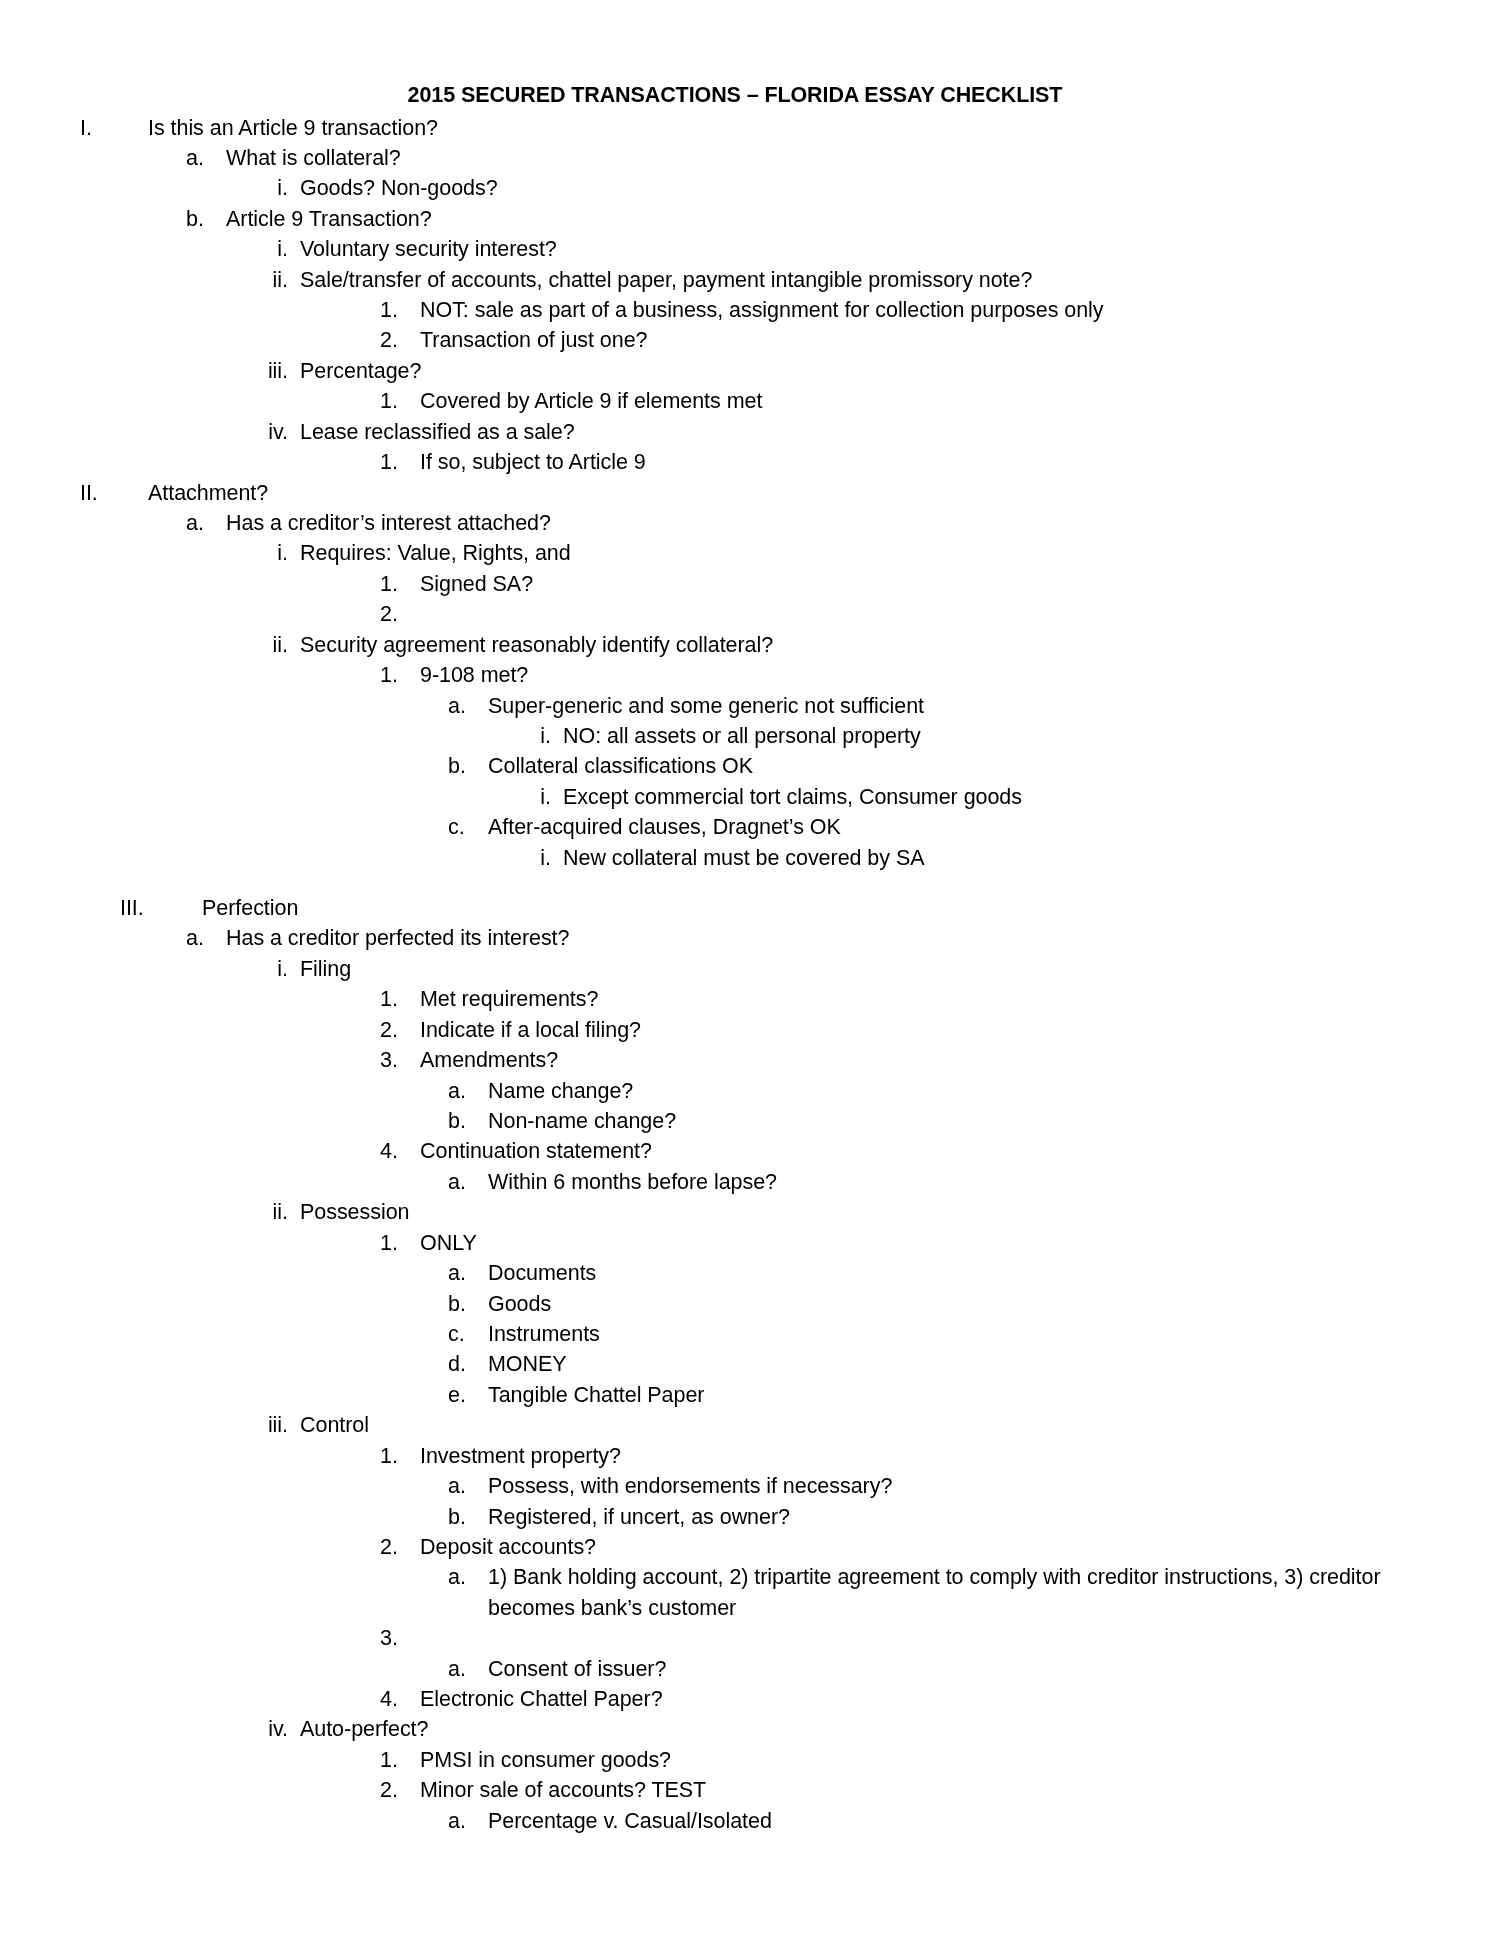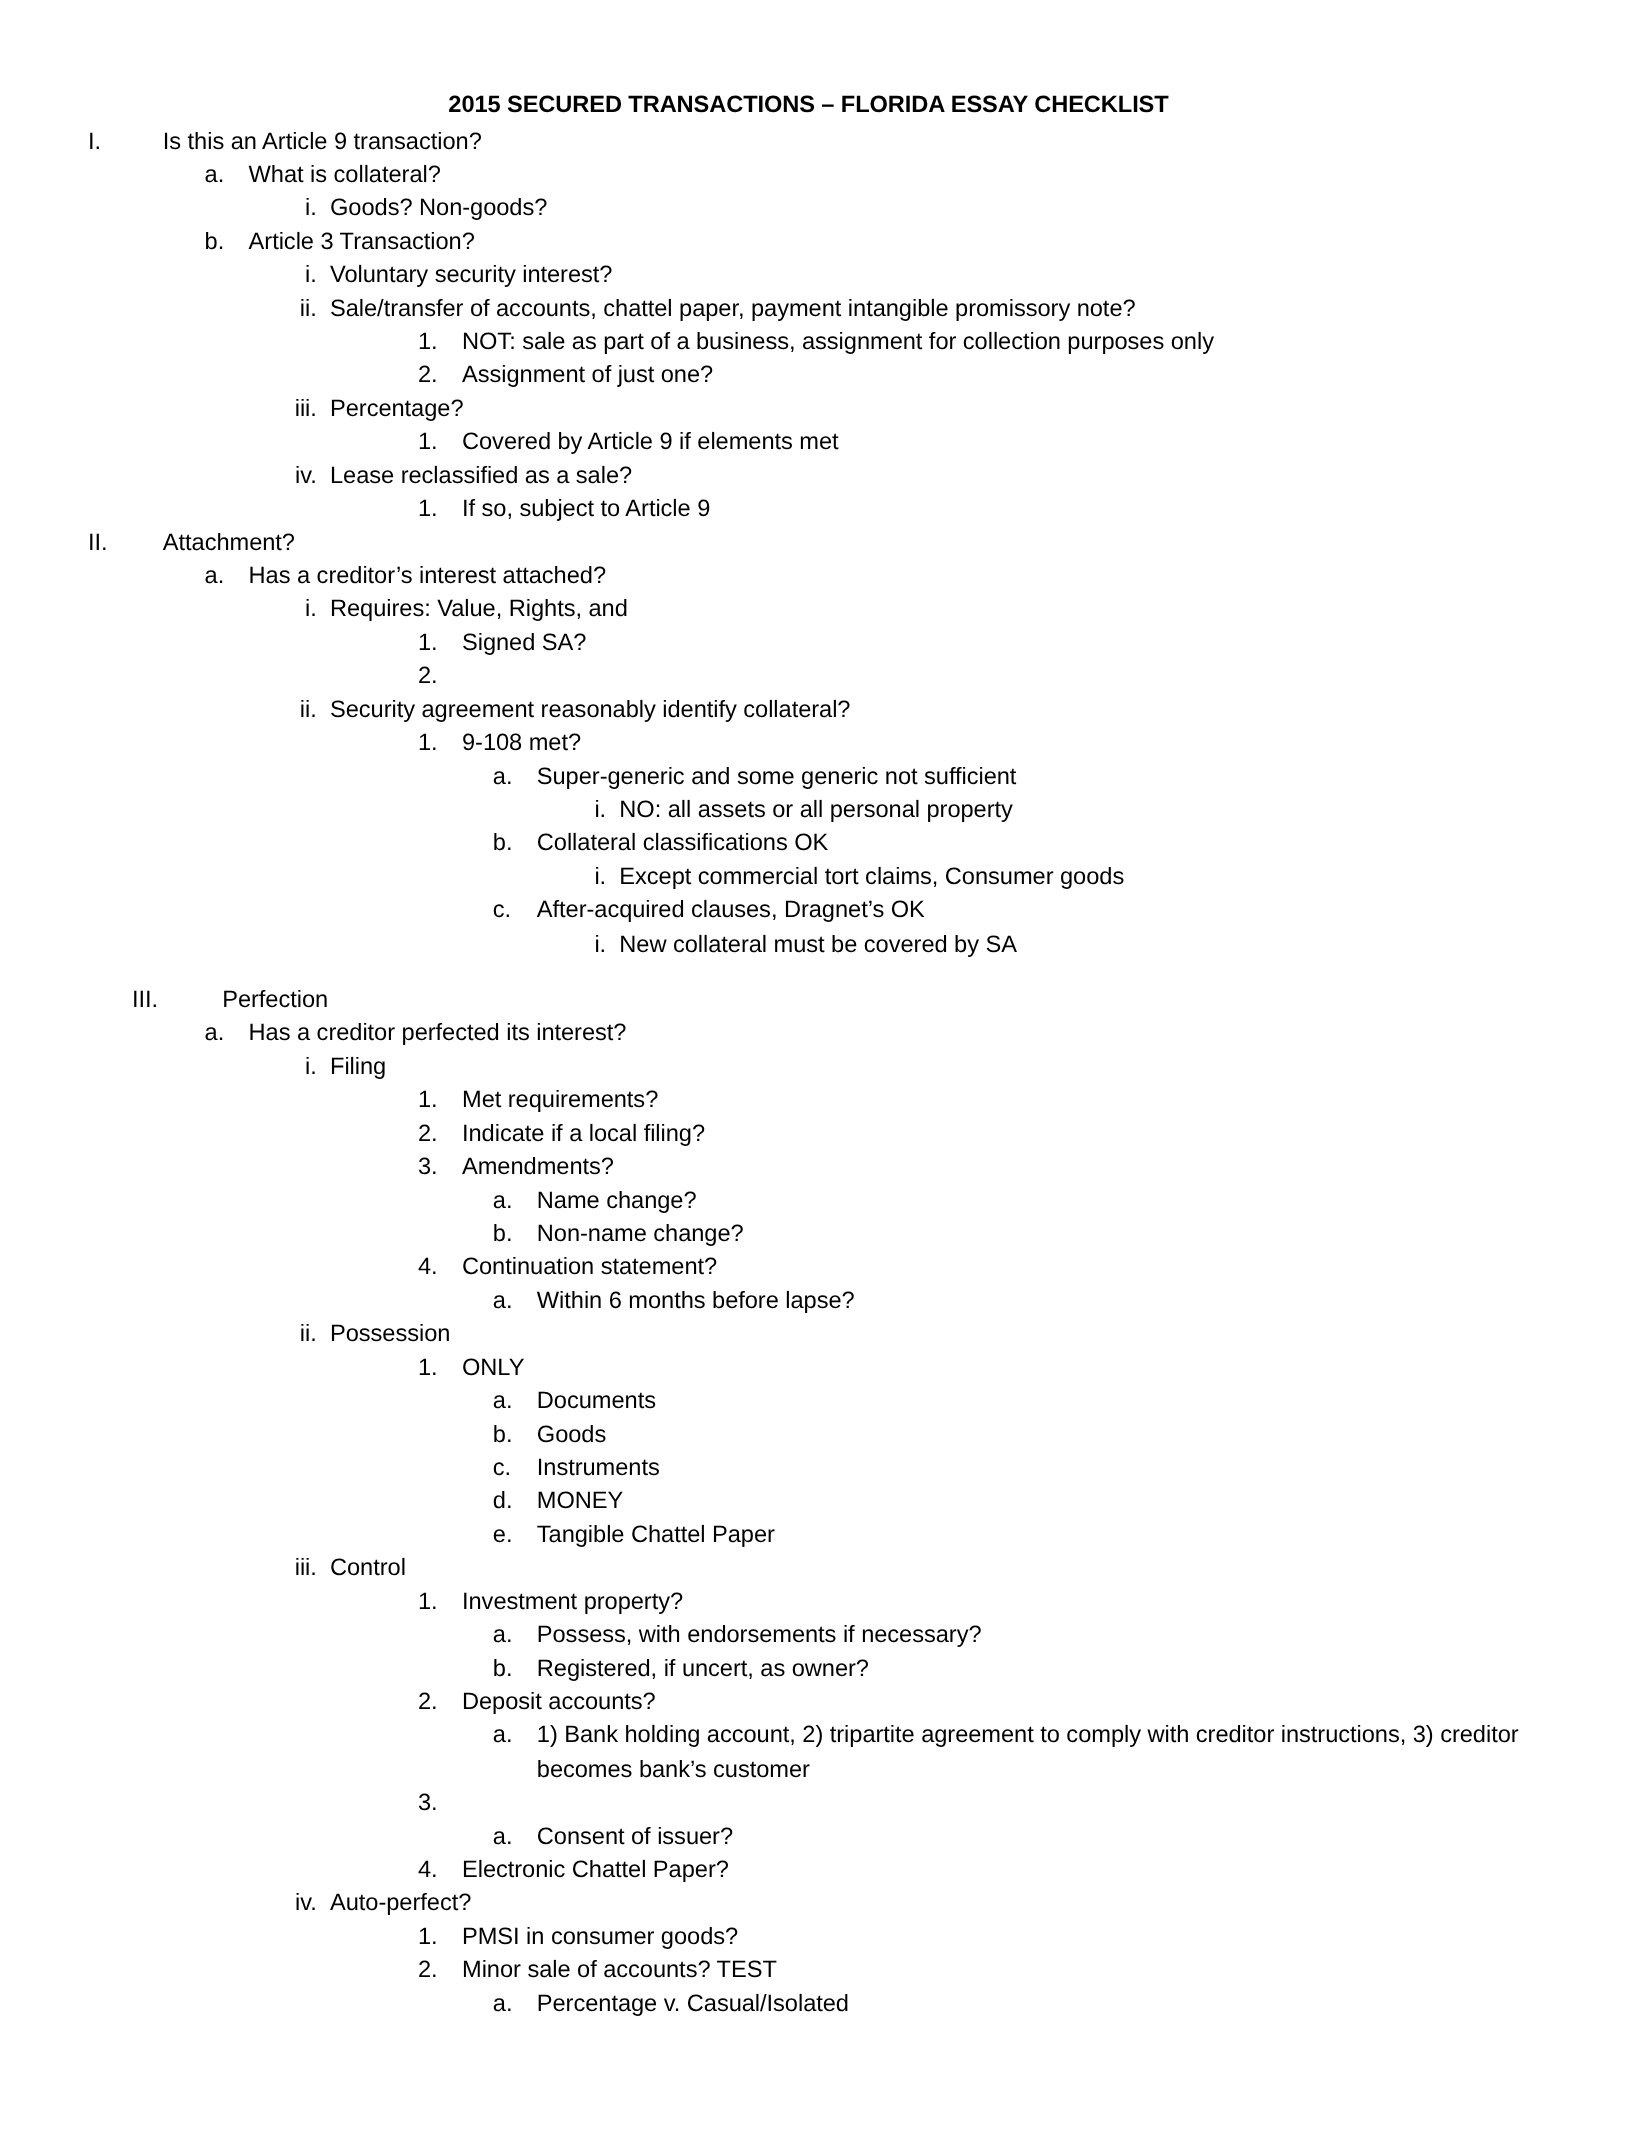--- a/index.html
+++ b/index.html
@@ -86,25 +86,25 @@
 <body>
 
 <div class="page">
 
   <h1 class="doc-title">2015 SECURED TRANSACTIONS – FLORIDA ESSAY CHECKLIST</h1>
 
   <div class="outline" id="outline-root">
       <div class="ln L1"><span class="marker">I.</span><span class="txt">Is this an Article 9 transaction?</span></div>
       <div class="ln L2"><span class="marker">a.</span><span class="txt">What is collateral?</span></div>
       <div class="ln L3"><span class="marker">i.</span><span class="txt">Goods? Non-goods?</span></div>
-      <div class="ln L2"><span class="marker">b.</span><span class="txt">Article 3 Transaction?</span></div>
+      <div class="ln L2"><span class="marker">b.</span><span class="txt">Article 9 Transaction?</span></div>
       <div class="ln L3"><span class="marker">i.</span><span class="txt">Voluntary security interest?</span></div>
       <div class="ln L3"><span class="marker">ii.</span><span class="txt">Sale/transfer of accounts, chattel paper, payment intangible promissory note?</span></div>
       <div class="ln L4"><span class="marker">1.</span><span class="txt">NOT: sale as part of a business, assignment for collection purposes only</span></div>
-      <div class="ln L4"><span class="marker">2.</span><span class="txt">Assignment of just one?</span></div>
+      <div class="ln L4"><span class="marker">2.</span><span class="txt">Transaction of just one?</span></div>
       <div class="ln L3"><span class="marker">iii.</span><span class="txt">Percentage?</span></div>
       <div class="ln L4"><span class="marker">1.</span><span class="txt">Covered by Article 9 if elements met</span></div>
       <div class="ln L3"><span class="marker">iv.</span><span class="txt">Lease reclassified as a sale?</span></div>
       <div class="ln L4"><span class="marker">1.</span><span class="txt">If so, subject to Article 9</span></div>
       <div class="ln L1"><span class="marker">II.</span><span class="txt">Attachment?</span></div>
       <div class="ln L2"><span class="marker">a.</span><span class="txt">Has a creditor’s interest attached?</span></div>
       <div class="ln L3"><span class="marker">i.</span><span class="txt">Requires: Value, Rights, and</span></div>
       <div class="ln L4"><span class="marker">1.</span><span class="txt">Signed SA?</span></div>
       <div class="ln L4"><span class="marker">2.</span></div>
       <div class="ln L3"><span class="marker">ii.</span><span class="txt">Security agreement reasonably identify collateral?</span></div>

